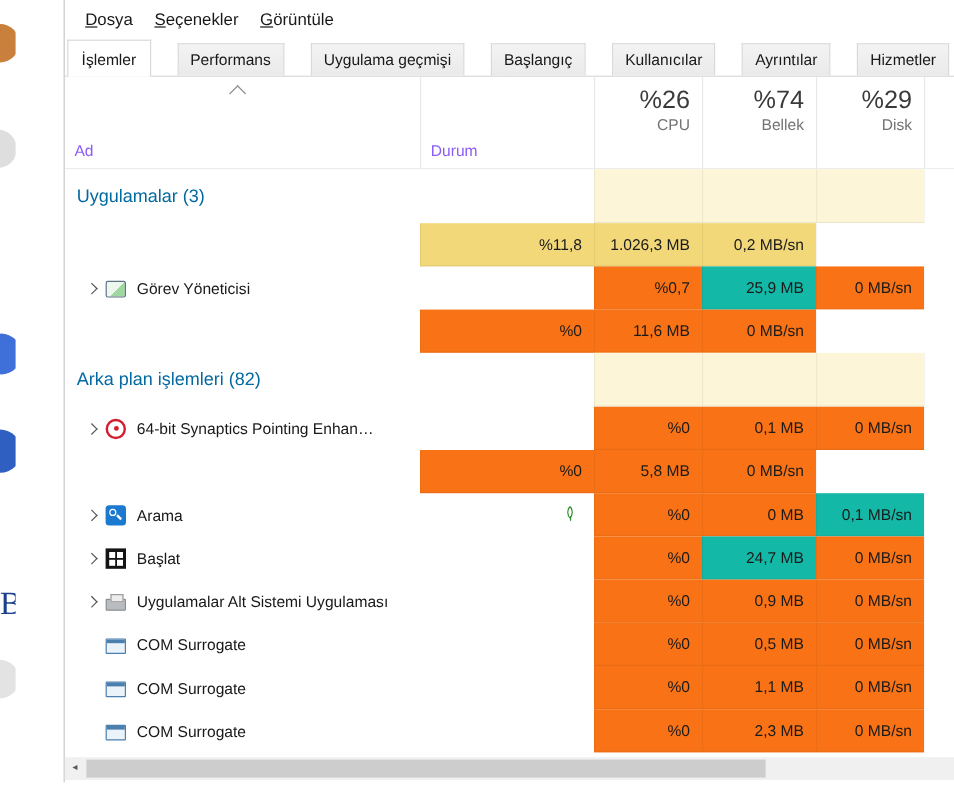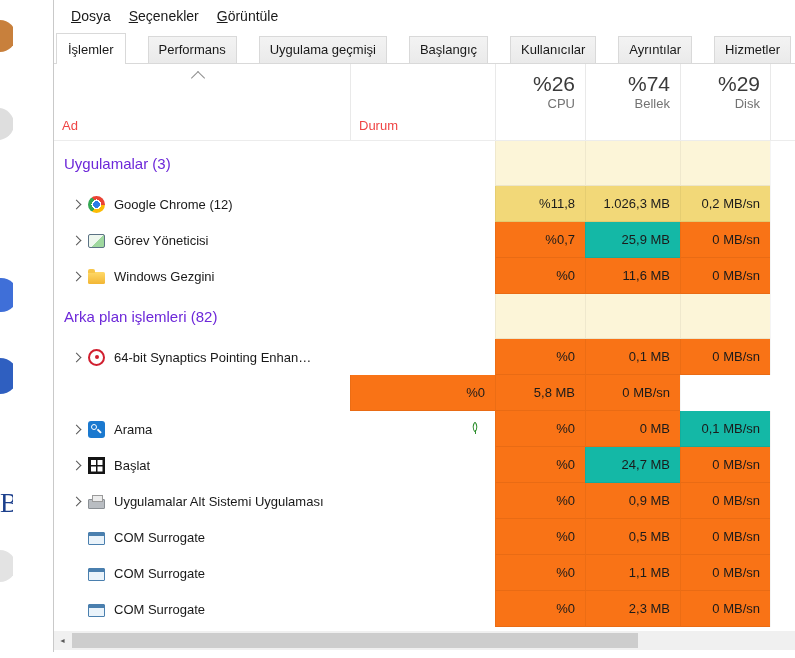--- a/index.html
+++ b/index.html
@@ -31,40 +31,40 @@
   .tabbar{position:absolute;left:0;top:32px;width:781px;height:32px;border-bottom:1px solid #d9d9d9;display:flex;align-items:flex-end;padding-left:2px;box-sizing:border-box;gap:23px;}
   .tab{font-size:13px;padding:5px 10px 6px 10px;background:linear-gradient(#f3f3f3,#eaeaea);border:1px solid #d9d9d9;border-bottom:none;margin-left:-1px;white-space:nowrap;position:relative;}
   .tab:first-child{margin-left:0;}
   .tab.active{background:#fff;padding:8px 11px 7px 11px;margin-bottom:-1px;z-index:2;}
 
   
   .grid{display:grid;grid-template-columns:296px 145px 90px 95px 90px 48px;}
   .header{position:absolute;left:0;top:64px;width:764px;height:77px;border-bottom:1px solid #ececec;box-sizing:border-box;}
   .hcell{position:relative;box-sizing:border-box;}
   .hcell.sep{border-left:1px solid #e9e9e9;}
-  .hlabel{position:absolute;bottom:7px;left:8px;font-size:13px;color:#ef4444;}
+  .hlabel{position:absolute;bottom:7px;left:8px;font-size:13px;color:#8b5cf6;}
   .metric{display:flex;flex-direction:column;justify-content:flex-start;align-items:flex-end;padding:8px 10px 7px 0;}
   .pct{font-size:21px;color:#3a3a3a;}
   .collabel{font-size:13px;color:#737373;}
   .sortcaret{position:absolute;top:9px;left:139px;width:9px;height:9px;border-left:1.5px solid #8f8f8f;border-top:1.5px solid #8f8f8f;transform:rotate(45deg);}
 
   
   .rows{position:absolute;left:0;top:141px;width:764px;}
   .row{height:36px;}
   .row.section-row{height:45px;}
   .c{display:flex;align-items:center;box-sizing:border-box;}
   .name-c{padding-left:10px;overflow:hidden;}
   .status-c{justify-content:flex-end;padding-right:14px;}
   .num-c{justify-content:flex-end;padding-right:10px;font-size:13px;color:#1b1b1b;border-left:1px solid rgba(0,0,0,0.05);border-bottom:1px solid rgba(0,0,0,0.06);white-space:nowrap;}
   .extra-c{background:#fff;border-left:1px solid rgba(0,0,0,0.04);}
   .h0{background:#fcf5d8;}
   .h1{background:#f97316;}
   .h2{background:#14b8a6;}
   .h3{background:#f2d878;}
-  .section-label{font-size:15px;color:#6d28d9;white-space:nowrap;}
+  .section-label{font-size:15px;color:#0369a1;white-space:nowrap;}
   .pname{font-size:13px;white-space:nowrap;}
   .chev-box{width:24px;display:flex;justify-content:center;align-items:center;flex:none;}
   .chev{width:6px;height:6px;border-top:1.4px solid #565656;border-right:1.4px solid #565656;transform:rotate(45deg);display:inline-block;}
 
   
   .icon{width:17px;height:17px;flex:none;margin-right:9px;position:relative;box-sizing:border-box;}
   .chrome-icon{border-radius:50%;background:
     radial-gradient(circle at 50% 50%, #2b7de9 0 3.5px, #ffffff 3.5px 5px, rgba(0,0,0,0) 5px),
     conic-gradient(from -30deg, #ea4335 0 120deg, #fbbc05 120deg 240deg, #34a853 240deg 360deg);}
   .task-manager-icon{border:1.6px solid #5c7285;background:linear-gradient(135deg,#eef7ee 0 55%,#9fd89f 55%);border-radius:2px;height:14px;margin-top:1px;}
@@ -154,27 +154,20 @@
         <div class="c name-c">
           <span class="section-label">Uygulamalar (3)</span>
         </div>
         <div class="c status-c"></div>
         <div class="c num-c h0"></div>
         <div class="c num-c h0"></div>
         <div class="c num-c h0"></div>
         <div class="c extra-c"></div>
       </div>
       <div class="row grid">
-        <div class="c name-c">
-          <span class="chev-box">
-            <i class="chev"></i>
-          </span>
-          <span class="icon chrome-icon"></span>
-          <span class="pname">Google Chrome (12)</span>
-        </div>
         <div class="c status-c"></div>
         <div class="c num-c h3">%11,8</div>
         <div class="c num-c h3">1.026,3 MB</div>
         <div class="c num-c h3">0,2 MB/sn</div>
         <div class="c extra-c"></div>
       </div>
       <div class="row grid">
         <div class="c name-c">
           <span class="chev-box">
             <i class="chev"></i>
@@ -182,27 +175,20 @@
           <span class="icon task-manager-icon"></span>
           <span class="pname">Görev Yöneticisi</span>
         </div>
         <div class="c status-c"></div>
         <div class="c num-c h1">%0,7</div>
         <div class="c num-c h2">25,9 MB</div>
         <div class="c num-c h1">0 MB/sn</div>
         <div class="c extra-c"></div>
       </div>
       <div class="row grid">
-        <div class="c name-c">
-          <span class="chev-box">
-            <i class="chev"></i>
-          </span>
-          <span class="icon explorer-folder-icon"></span>
-          <span class="pname">Windows Gezgini</span>
-        </div>
         <div class="c status-c"></div>
         <div class="c num-c h1">%0</div>
         <div class="c num-c h1">11,6 MB</div>
         <div class="c num-c h1">0 MB/sn</div>
         <div class="c extra-c"></div>
       </div>
       <div class="row grid section-row">
         <div class="c name-c">
           <span class="section-label">Arka plan işlemleri (82)</span>
         </div>

